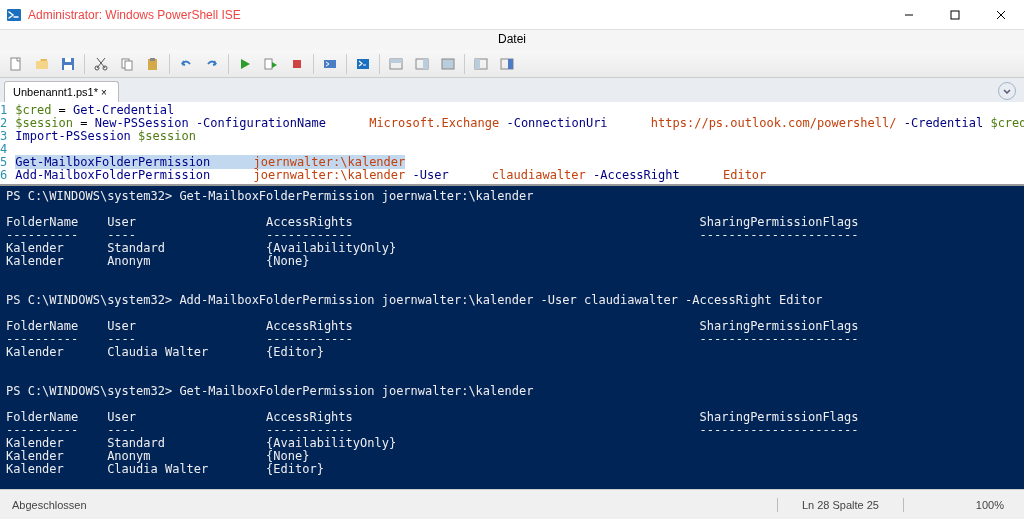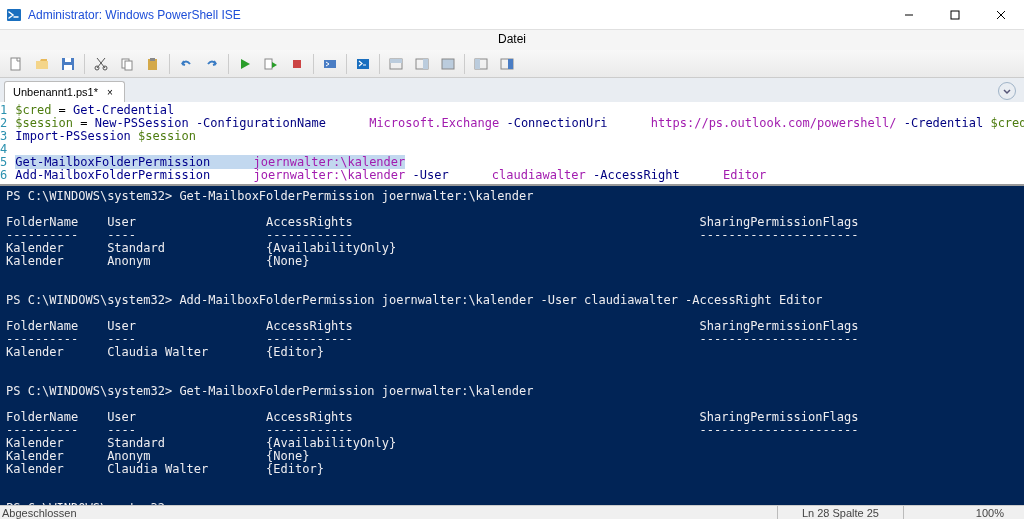--- a/index.html
+++ b/index.html
@@ -1,47 +1,47 @@
 <!DOCTYPE html>
 <html><head>
 <meta charset="utf-8">
 <style>
 * { margin: 0; padding: 0; box-sizing: border-box; }
 body { font-family: 'Segoe UI', Tahoma, sans-serif; font-size: 12px; background: #fff; overflow: hidden; width: 1024px; height: 519px; display: flex; flex-direction: column; }
 
 .titlebar { height: 30px; background: #fff; display: flex; align-items: center; padding-left: 6px; border-bottom: 1px solid #e0e0e0; }
 .titlebar-icon { width: 16px; height: 16px; margin-right: 6px; display: inline-flex; align-items: center; justify-content: center; }
-.titlebar-text { flex: 1; font-size: 12px; color: #1d4ed8; }
+.titlebar-text { flex: 1; font-size: 12px; color: #ef4444; }
 .win-controls { display: flex; }
 .win-btn { width: 46px; height: 30px; display: flex; align-items: center; justify-content: center; cursor: pointer; }
 
 .menubar { height: 20px; background: #f5f5f5; display: flex; align-items: center; padding: 0 6px; font-size: 12px; flex-direction: column; }
 .menu-item { padding: 2px 8px; cursor: pointer; }
 
 .toolbar { height: 28px; background: linear-gradient(#f8f8f8, #eaeaea); border-bottom: 1px solid #ccc; display: flex; align-items: center; padding: 0 4px; gap: 2px; }
 .tool-btn { width: 24px; height: 24px; display: flex; align-items: center; justify-content: center; cursor: pointer; border-radius: 2px; }
 .tool-sep { width: 1px; height: 20px; background: #ccc; margin: 0 2px; }
 
 .tabbar { height: 24px; background: #e9edf2; display: flex; align-items: flex-end; padding: 0 4px; position: relative; }
-.tab { height: 21px; background: #fff; border: 1px solid #bbb; border-bottom: none; border-radius: 3px 3px 0 0; padding: 2px 8px; display: flex; align-items: center; gap: 6px; font-size: 11px; cursor: pointer; }
+.tab { height: 21px; background: #fff; border: 1px solid #bbb; border-bottom: none; border-radius: 3px 3px 0 0; padding: 2px 8px; display: flex; align-items: center; gap: 0; font-size: 11px; cursor: pointer; }
 .tab-close { width: 12px; height: 12px; display: flex; align-items: center; justify-content: center; font-size: 10px; cursor: pointer; }
 .tabbar-expand { margin-left: auto; width: 18px; height: 18px; border: 1px solid #a0b4c8; border-radius: 50%; display: flex; align-items: center; justify-content: center; cursor: pointer; font-size: 10px; margin-right: 4px; margin-bottom: 2px; }
 
 .editor { background: #fff; display: flex; font-family: Consolas, monospace; font-size: 12px; line-height: 13px; padding: 2px 0; }
 .gutter { width: 28px; text-align: right; padding-right: 8px; color: #2b91af; user-select: none; }
 .code { flex: 1; white-space: pre; }
 .tok-var { color: #4d7c0f; }
 .tok-cmd { color: #00008b; }
 .tok-param { color: #000080; }
-.tok-arg { color: #a21caf; padding-left: 36px; }
+.tok-arg { color: #c2410c; padding-left: 36px; }
 .tok-sel { background: #c2d8ef; text-align: right; }
 
 .console { flex: 1; background: #012456; color: #eeedf0; font-family: Consolas, monospace; font-size: 12px; line-height: 13px; padding: 4px 6px; white-space: pre; overflow: hidden; border-top: 2px solid #999; }
 
-.statusbar { height: 14px; background: #f0f0f0; border-top: 1px solid #ccc; display: flex; align-items: center; padding: 0 2px; font-size: 11px; color: #444; position: relative; }
+.statusbar { height: 30px; background: #f0f0f0; border-top: 1px solid #ccc; display: flex; align-items: center; padding: 0 12px; font-size: 11px; color: #444; position: relative; }
 .status-left { }
 .status-section { position: absolute; display: flex; align-items: center; gap: 24px; }
 .vdiv { width: 1px; height: 14px; background: #bbb; }
 </style>
 </head>
 <body>
 
 <div class="titlebar">
   <span class="titlebar-icon">
     <svg width="16" height="16" viewBox="0 0 16 16">

